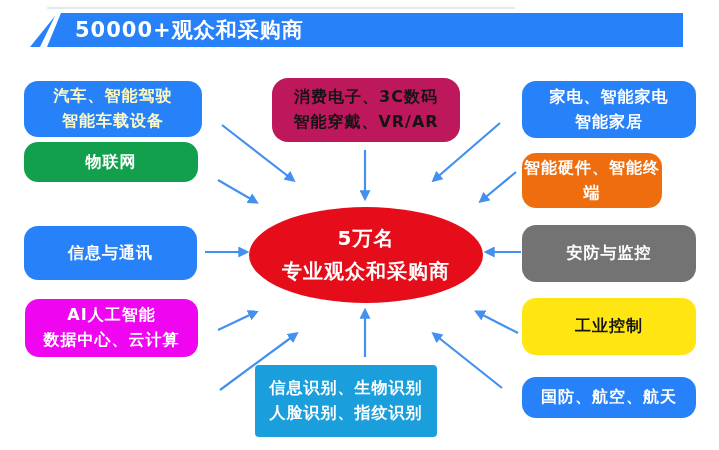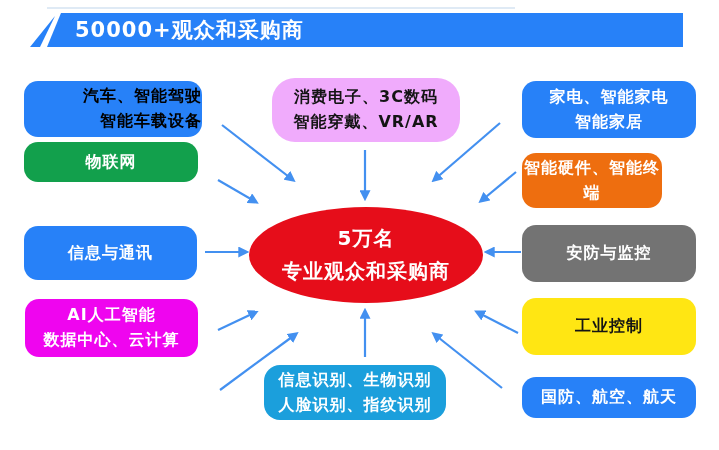--- a/index.html
+++ b/index.html
@@ -26,21 +26,21 @@
     display:flex;flex-direction:column;align-items:center;justify-content:center;
     font-weight:bold;font-size:16px;line-height:1.55;text-align:center;letter-spacing:1px;
   }
   .node span{display:block;}
   .pos-0{left:24px;top:81px;width:178px;height:56px;}
   .pos-1{left:24px;top:142px;width:174px;height:40px;}
   .pos-2{left:24px;top:226px;width:173px;height:54px;}
   .pos-3{left:25px;top:299px;width:173px;height:58px;}
   .pos-4{left:23px;top:368px;width:175px;height:58px;}
   .pos-5{left:272px;top:78px;width:188px;height:64px;border-radius:16px;}
-  .pos-6{left:264px;top:365px;width:182px;height:55px;border-radius:16px;}
+  .pos-6{left:255px;top:365px;width:182px;height:72px;border-radius:4px;}
   .pos-7{left:522px;top:81px;width:174px;height:57px;}
   .pos-8{left:522px;top:153px;width:140px;height:55px;}
   .pos-9{left:522px;top:225px;width:174px;height:57px;}
   .pos-10{left:522px;top:298px;width:174px;height:57px;}
   .pos-11{left:522px;top:377px;width:174px;height:41px;}
   
   .ellipse{
     position:absolute;left:249px;top:207px;width:234px;height:96px;border-radius:50%;
     display:flex;flex-direction:column;align-items:center;justify-content:center;
     font-weight:bold;font-size:20px;line-height:1.65;text-align:center;letter-spacing:1px;
@@ -75,35 +75,35 @@
       <line x1="220" y1="390" x2="296" y2="334" stroke="#4390f0" stroke-width="2.2" marker-end="url(#ah)"></line>
       <line x1="365" y1="150" x2="365" y2="198" stroke="#4390f0" stroke-width="2.2" marker-end="url(#ah)"></line>
       <line x1="365" y1="357" x2="365" y2="311" stroke="#4390f0" stroke-width="2.2" marker-end="url(#ah)"></line>
       <line x1="500" y1="123" x2="434" y2="180" stroke="#4390f0" stroke-width="2.2" marker-end="url(#ah)"></line>
       <line x1="516" y1="172" x2="481" y2="201" stroke="#4390f0" stroke-width="2.2" marker-end="url(#ah)"></line>
       <line x1="521" y1="252" x2="487" y2="252" stroke="#4390f0" stroke-width="2.2" marker-end="url(#ah)"></line>
       <line x1="518" y1="333" x2="477" y2="312" stroke="#4390f0" stroke-width="2.2" marker-end="url(#ah)"></line>
       <line x1="502" y1="388" x2="434" y2="334" stroke="#4390f0" stroke-width="2.2" marker-end="url(#ah)"></line>
     </svg>
 
-  <div class="node pos-0" style="background: rgb(39, 129, 248); color: #000000; align-items: flex-end;">
+  <div class="node pos-0" style="background: rgb(39, 129, 248); color: #fef9c3;">
     <span>汽车、智能驾驶</span>
     <span>智能车载设备</span>
   </div>
   <div class="node pos-1" style="background: rgb(18, 160, 76); color: rgb(255, 255, 255);">
     <span>物联网</span>
   </div>
   <div class="node pos-2" style="background: rgb(39, 129, 248); color: rgb(255, 255, 255);">
     <span>信息与通讯</span>
   </div>
   <div class="node pos-3" style="background: rgb(239, 5, 239); color: rgb(255, 255, 255);">
     <span>AI人工智能</span>
     <span>数据中心、云计算</span>
   </div>
-  <div class="node pos-5" style="background: #f0abfc; color: rgb(20, 20, 20); border-radius: 23px;">
+  <div class="node pos-5" style="background: #be185d; color: rgb(20, 20, 20);">
     <span>消费电子、3C数码</span>
     <span>智能穿戴、VR/AR</span>
   </div>
   <div class="node pos-6" style="background: rgb(27, 159, 220); color: rgb(255, 255, 255);">
     <span>信息识别、生物识别</span>
     <span>人脸识别、指纹识别</span>
   </div>
   <div class="node pos-7" style="background: rgb(39, 129, 248); color: rgb(255, 255, 255);">
     <span>家电、智能家电</span>
     <span>智能家居</span>

